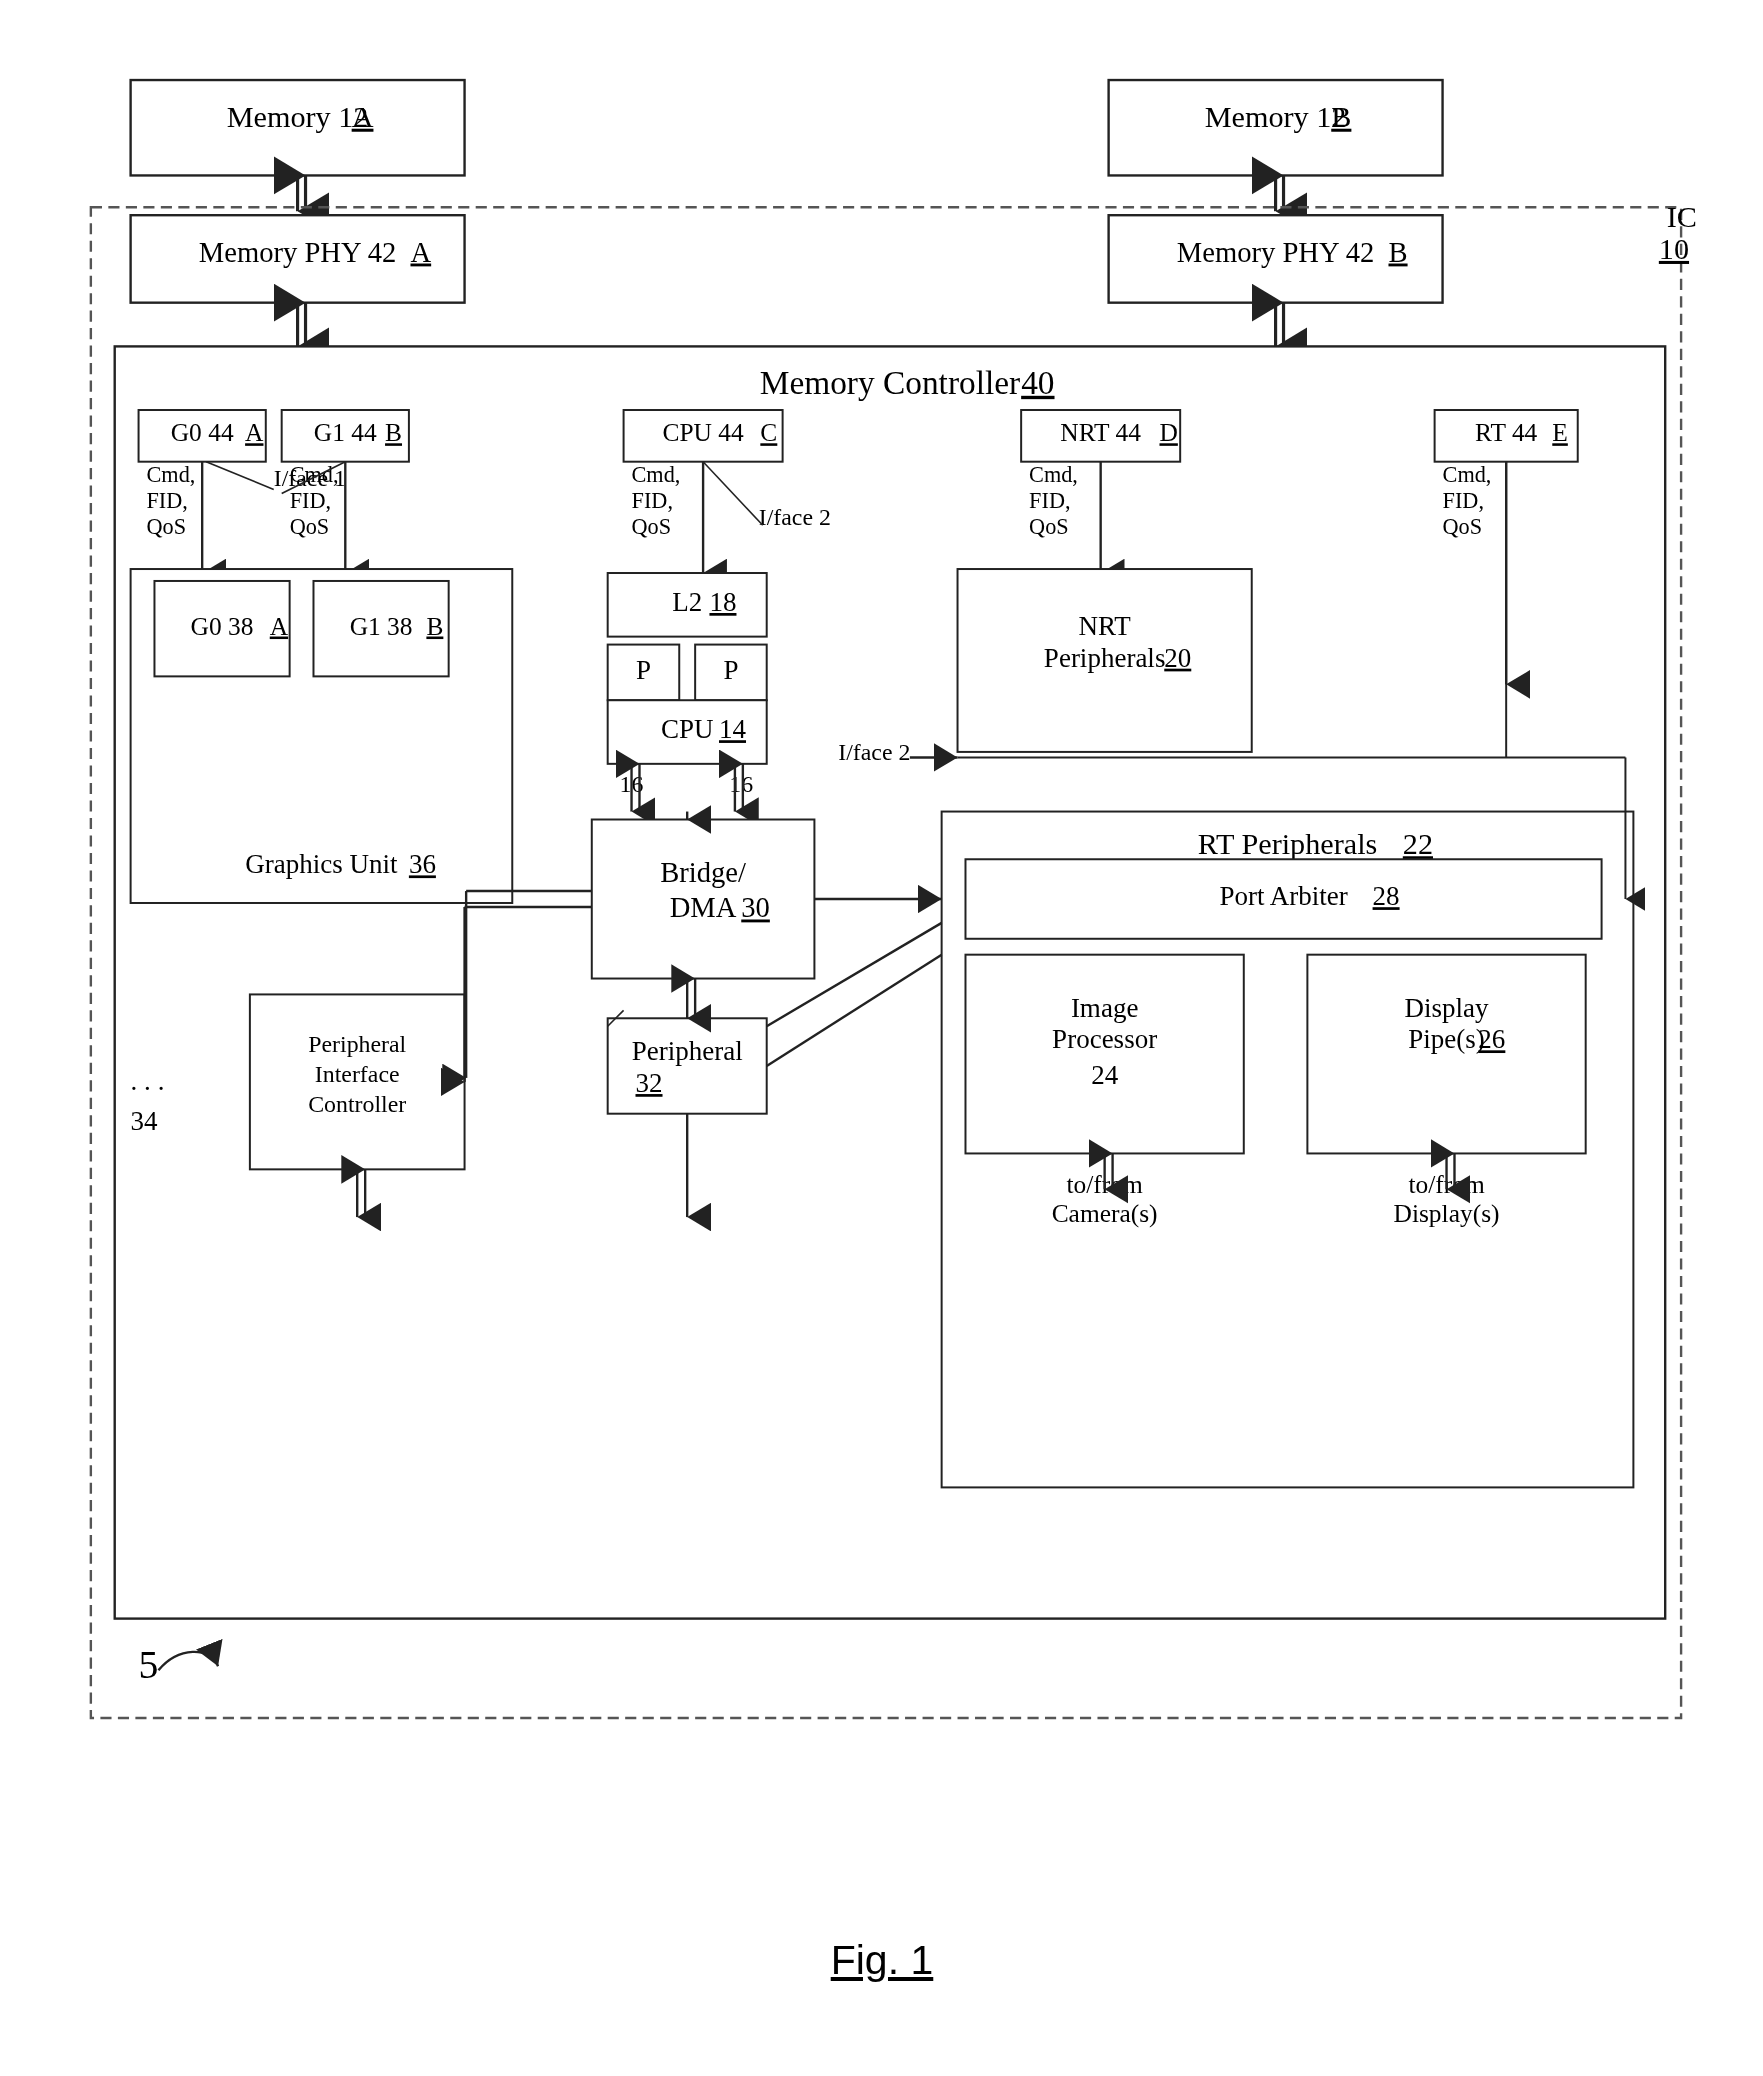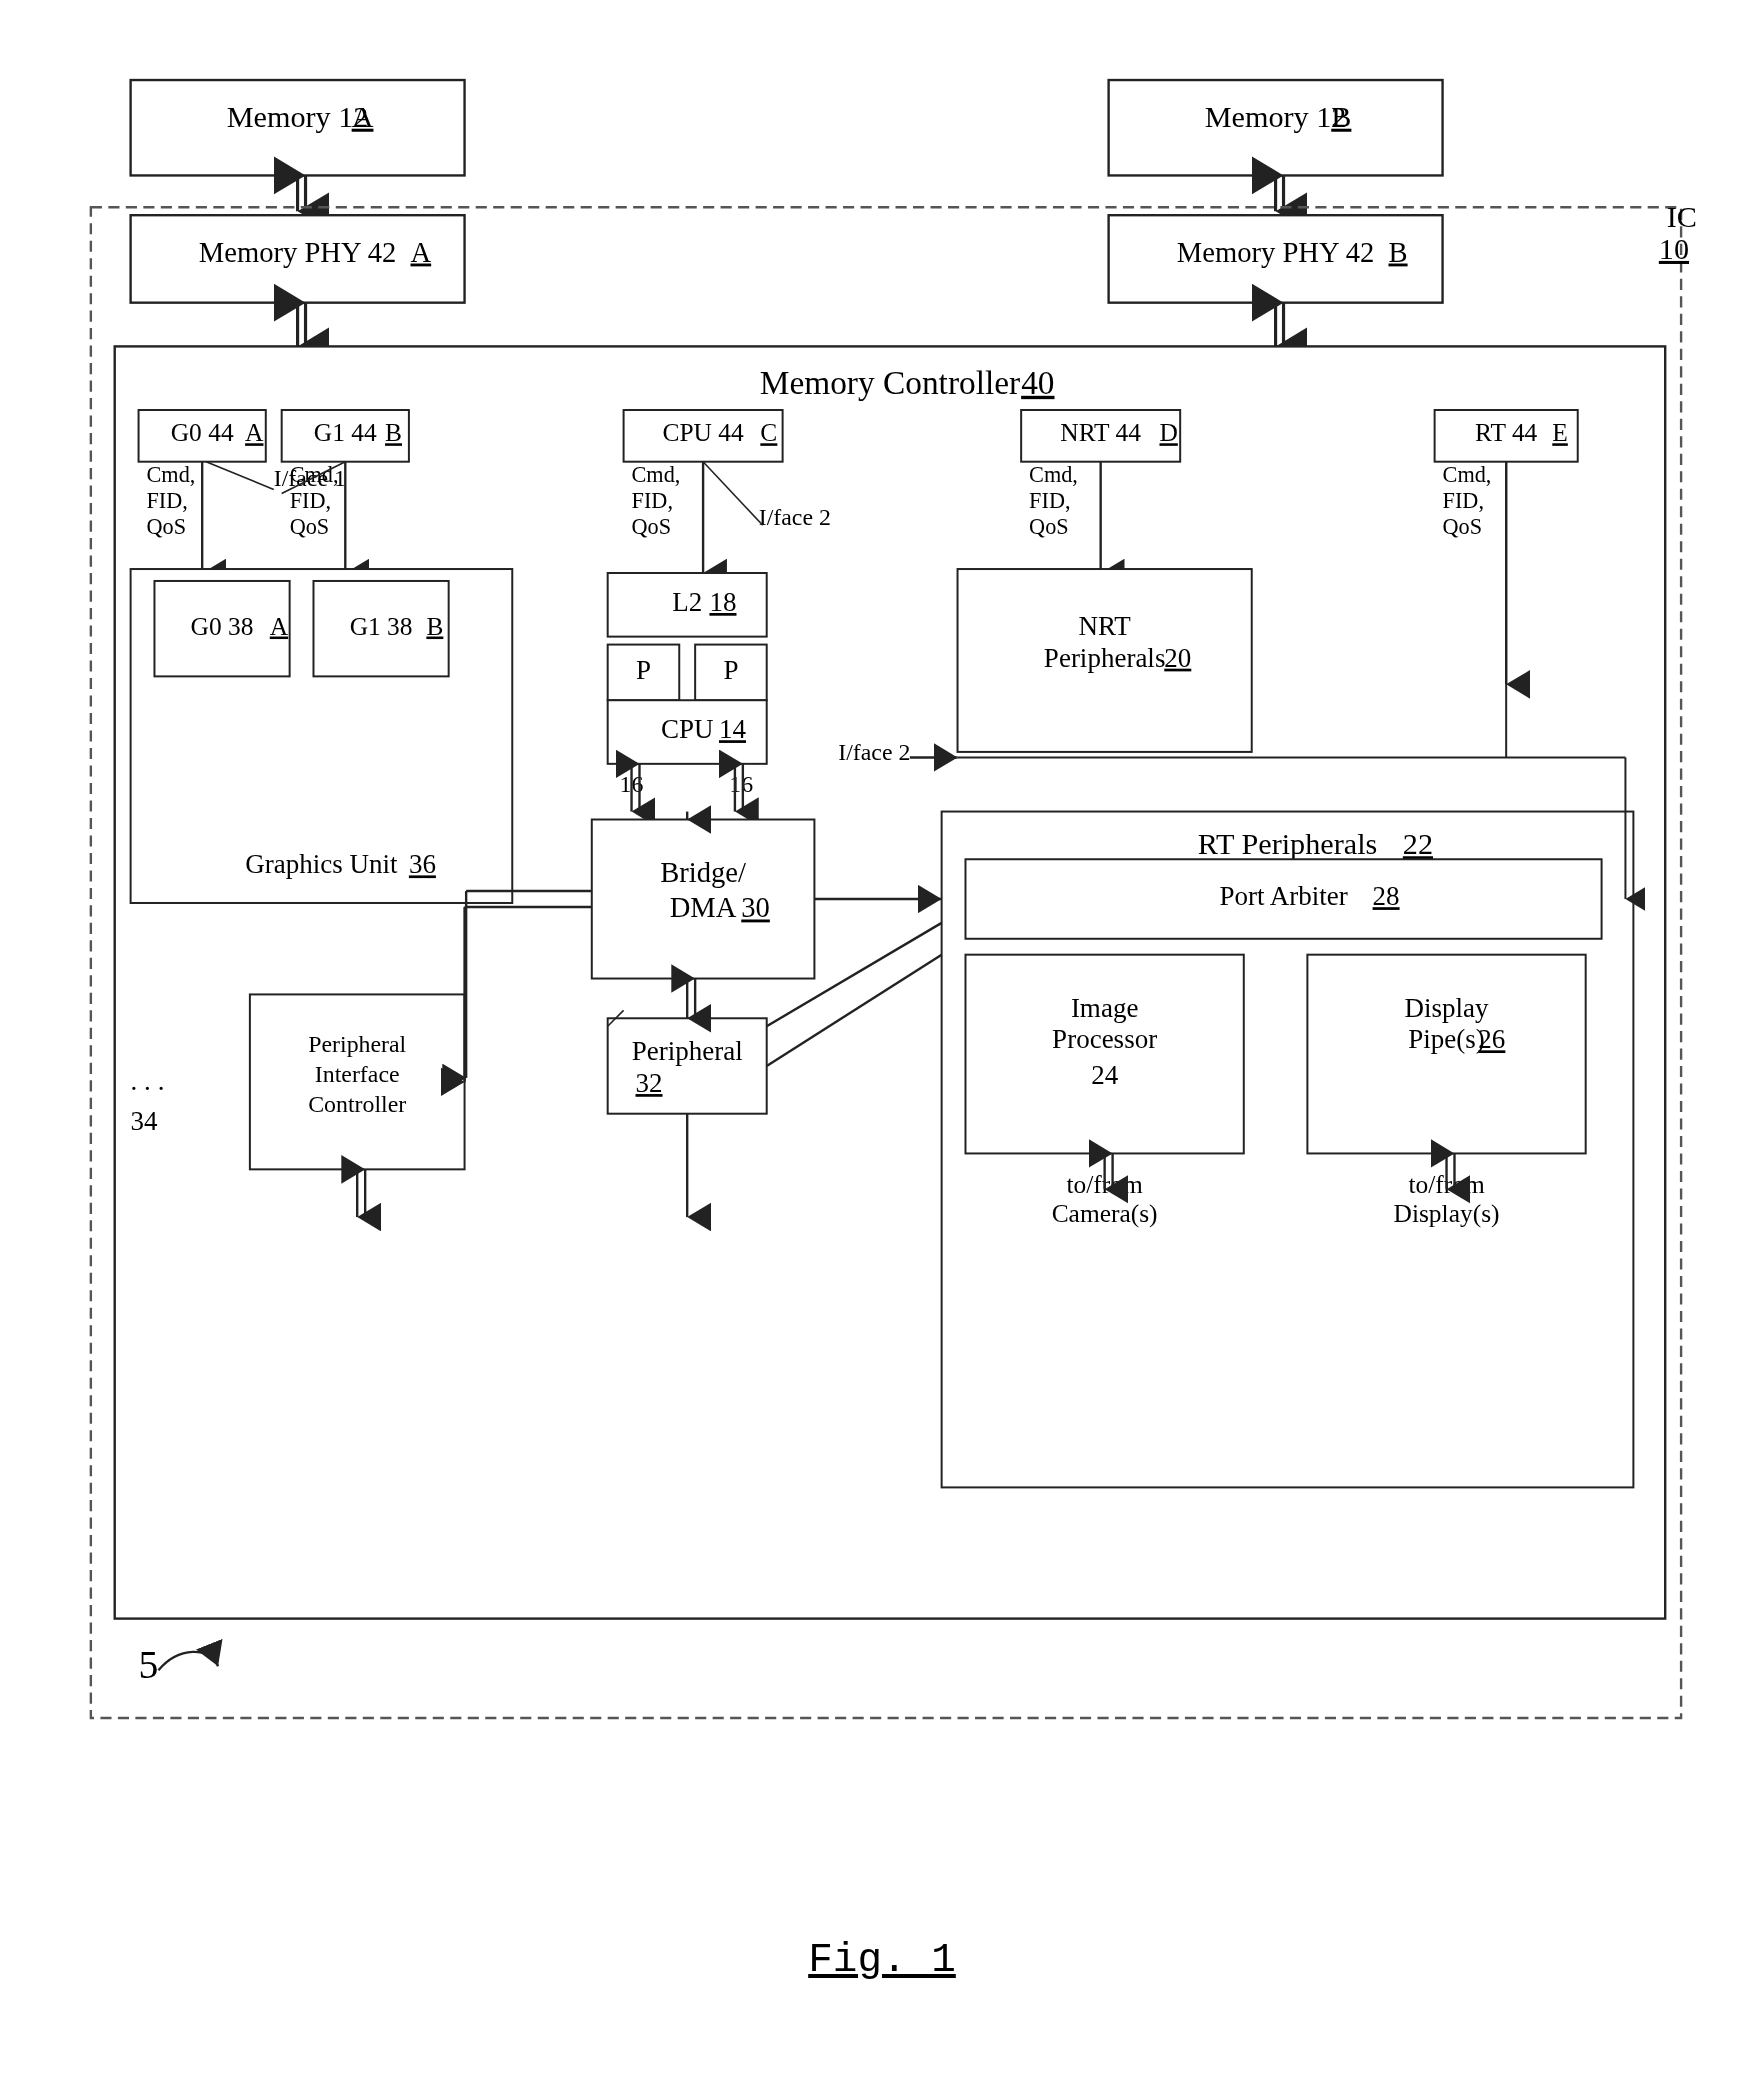--- a/index.html
+++ b/index.html
@@ -278,16 +278,16 @@
     <line x1="1960" y1="960" x2="1960" y2="1070" stroke="#222" stroke-width="2.5" marker-end="url(#arrow-end-down)"></line>
 
     <text x="90" y="2050" font-family="Times New Roman" font-size="50">5</text>
 
     <path d="M 115 2040 C 140 2010 180 2010 190 2035" fill="none" stroke="#222" stroke-width="3" marker-end="url(#arrow-end-right)"></path>
 
   </svg>
 
   
   <div style="text-align:center; margin-top: 16px;">
-    <span style="font-family: Liberation Mono, monospace; font-size: 41px; text-decoration: underline;">Fig. 1</span>
+    <span style="font-family: Liberation Sans, sans-serif; font-size: 41px; text-decoration: underline;">Fig. 1</span>
   </div>
 </div>
 
 
 </body></html>

